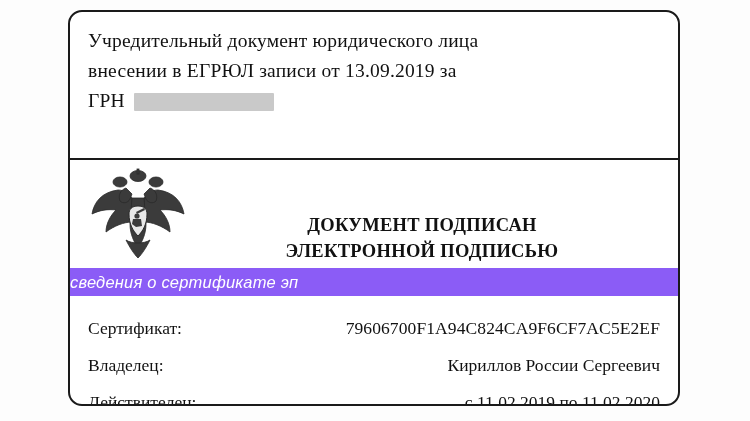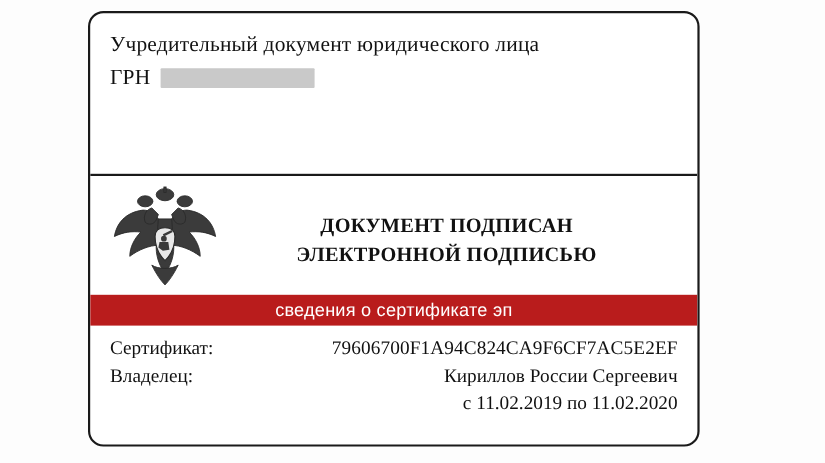--- a/index.html
+++ b/index.html
@@ -18,23 +18,23 @@
   .page {
     position: relative;
     width: 750px;
     height: 421px;
     background: #fdfdfd;
   }
 
   
   .stamp {
     position: absolute;
-    left: 80px;
+    left: 68px;
     top: 10px;
-    width: 556px;
+    width: 612px;
     height: 396px;
     border: 2px solid #1a1a1a;
     border-radius: 14px;
     background: #ffffff;
     box-sizing: border-box;
     overflow: hidden;
   }
 
   
   .top-block {
@@ -74,21 +74,21 @@
   
   .signed-block {
     position: absolute;
     top: 148px;
     left: 0;
     width: 100%;
     height: 108px;
     box-sizing: border-box;
     padding: 8px 16px 4px 16px;
     display: flex;
-    align-items: center;
+    align-items: flex-end;
   }
   .emblem {
     width: 104px;
     height: 96px;
     flex: 0 0 104px;
     position: relative;
     margin-top: 2px;
   }
   .signed-text {
     flex: 1 1 auto;
@@ -104,25 +104,26 @@
     white-space: nowrap;
   }
 
   
   .bar {
     position: absolute;
     top: 256px;
     left: 0;
     width: 100%;
     height: 28px;
-    background: #b91c1c;
+    background: #8b5cf6;
     color: #ffffff;
     display: flex;
     align-items: center;
-    justify-content: center;
+    justify-content: flex-start;
+    font-style: italic;
   }
   .bar span {
     font-size: 16.5px;
     font-family: "Liberation Sans", sans-serif;
     letter-spacing: 0.2px;
   }
 
   
   .details {
     position: absolute;
@@ -130,20 +131,21 @@
     left: 0;
     width: 100%;
     padding: 4px 18px 0 18px;
     box-sizing: border-box;
   }
   .row {
     display: flex;
     font-size: 17.5px;
     line-height: 25px;
     white-space: nowrap;
+    margin-top: 12px;
   }
   .row .label {
     width: 132px;
     flex: 0 0 132px;
   }
   .row .value { flex: 1 1 auto; text-align: right; }
   .row.single .full { flex: 1 1 auto; }
   .mono-val {
     font-family: "Liberation Serif", serif;
     letter-spacing: 0.1px;
@@ -152,20 +154,23 @@
 </head>
 <body>
 
 <div class="page">
 
   <div class="stamp">
 
     <div class="top-block">
       <div class="top-line">
         <span>Учредительный документ юридического лица</span>
+      </div>
+      <div class="top-line">
+        <span>внесении в ЕГРЮЛ записи от 13.09.2019 за</span>
       </div>
       <div class="top-line">
         <span>ГРН</span>
         <span class="redact grn"></span>
       </div>
     </div>
 
     <div class="divider div-1"></div>
 
     <div class="signed-block">
@@ -211,18 +216,19 @@
     <div class="details">
       <div class="row">
         <span class="label">Сертификат:</span>
         <span class="value mono-val">79606700F1A94C824CA9F6CF7AC5E2EF</span>
       </div>
       <div class="row">
         <span class="label">Владелец:</span>
         <span class="value">Кириллов России Сергеевич</span>
       </div>
       <div class="row">
+        <span class="label">Действителен:</span>
         <span class="value">с 11.02.2019 по 11.02.2020</span>
       </div>
     </div>
 
   </div>
 </div>
 
 </body></html>

